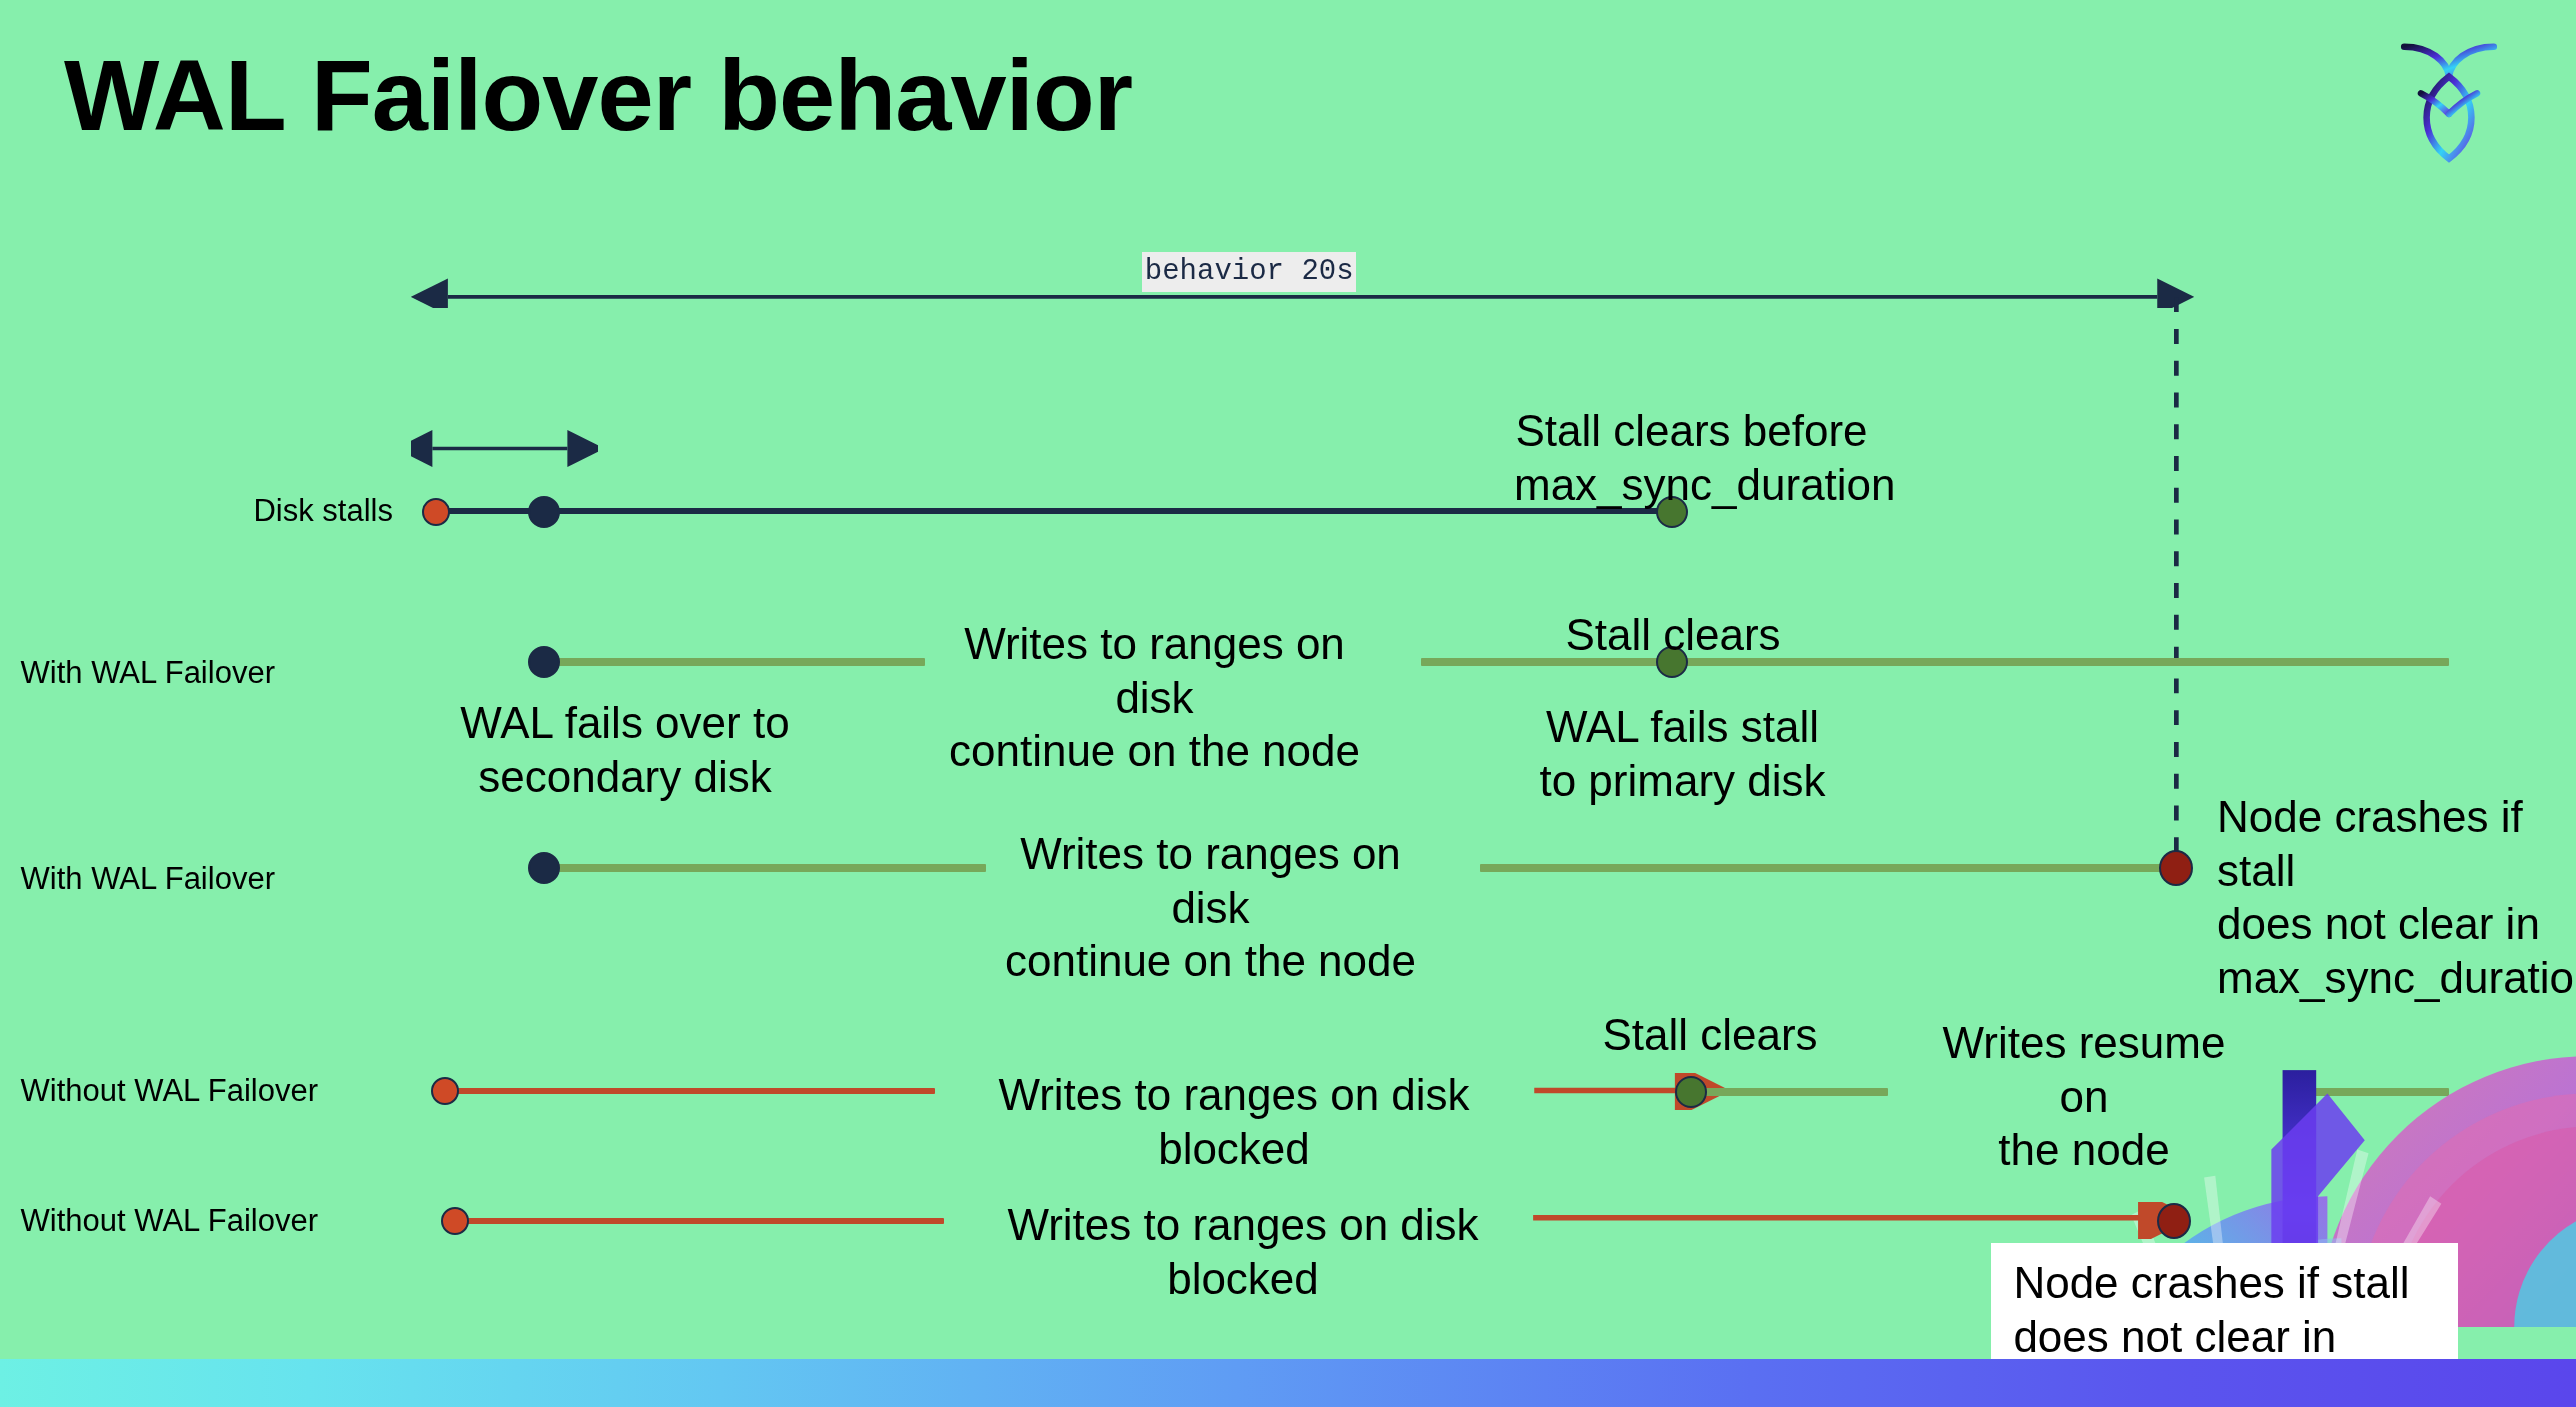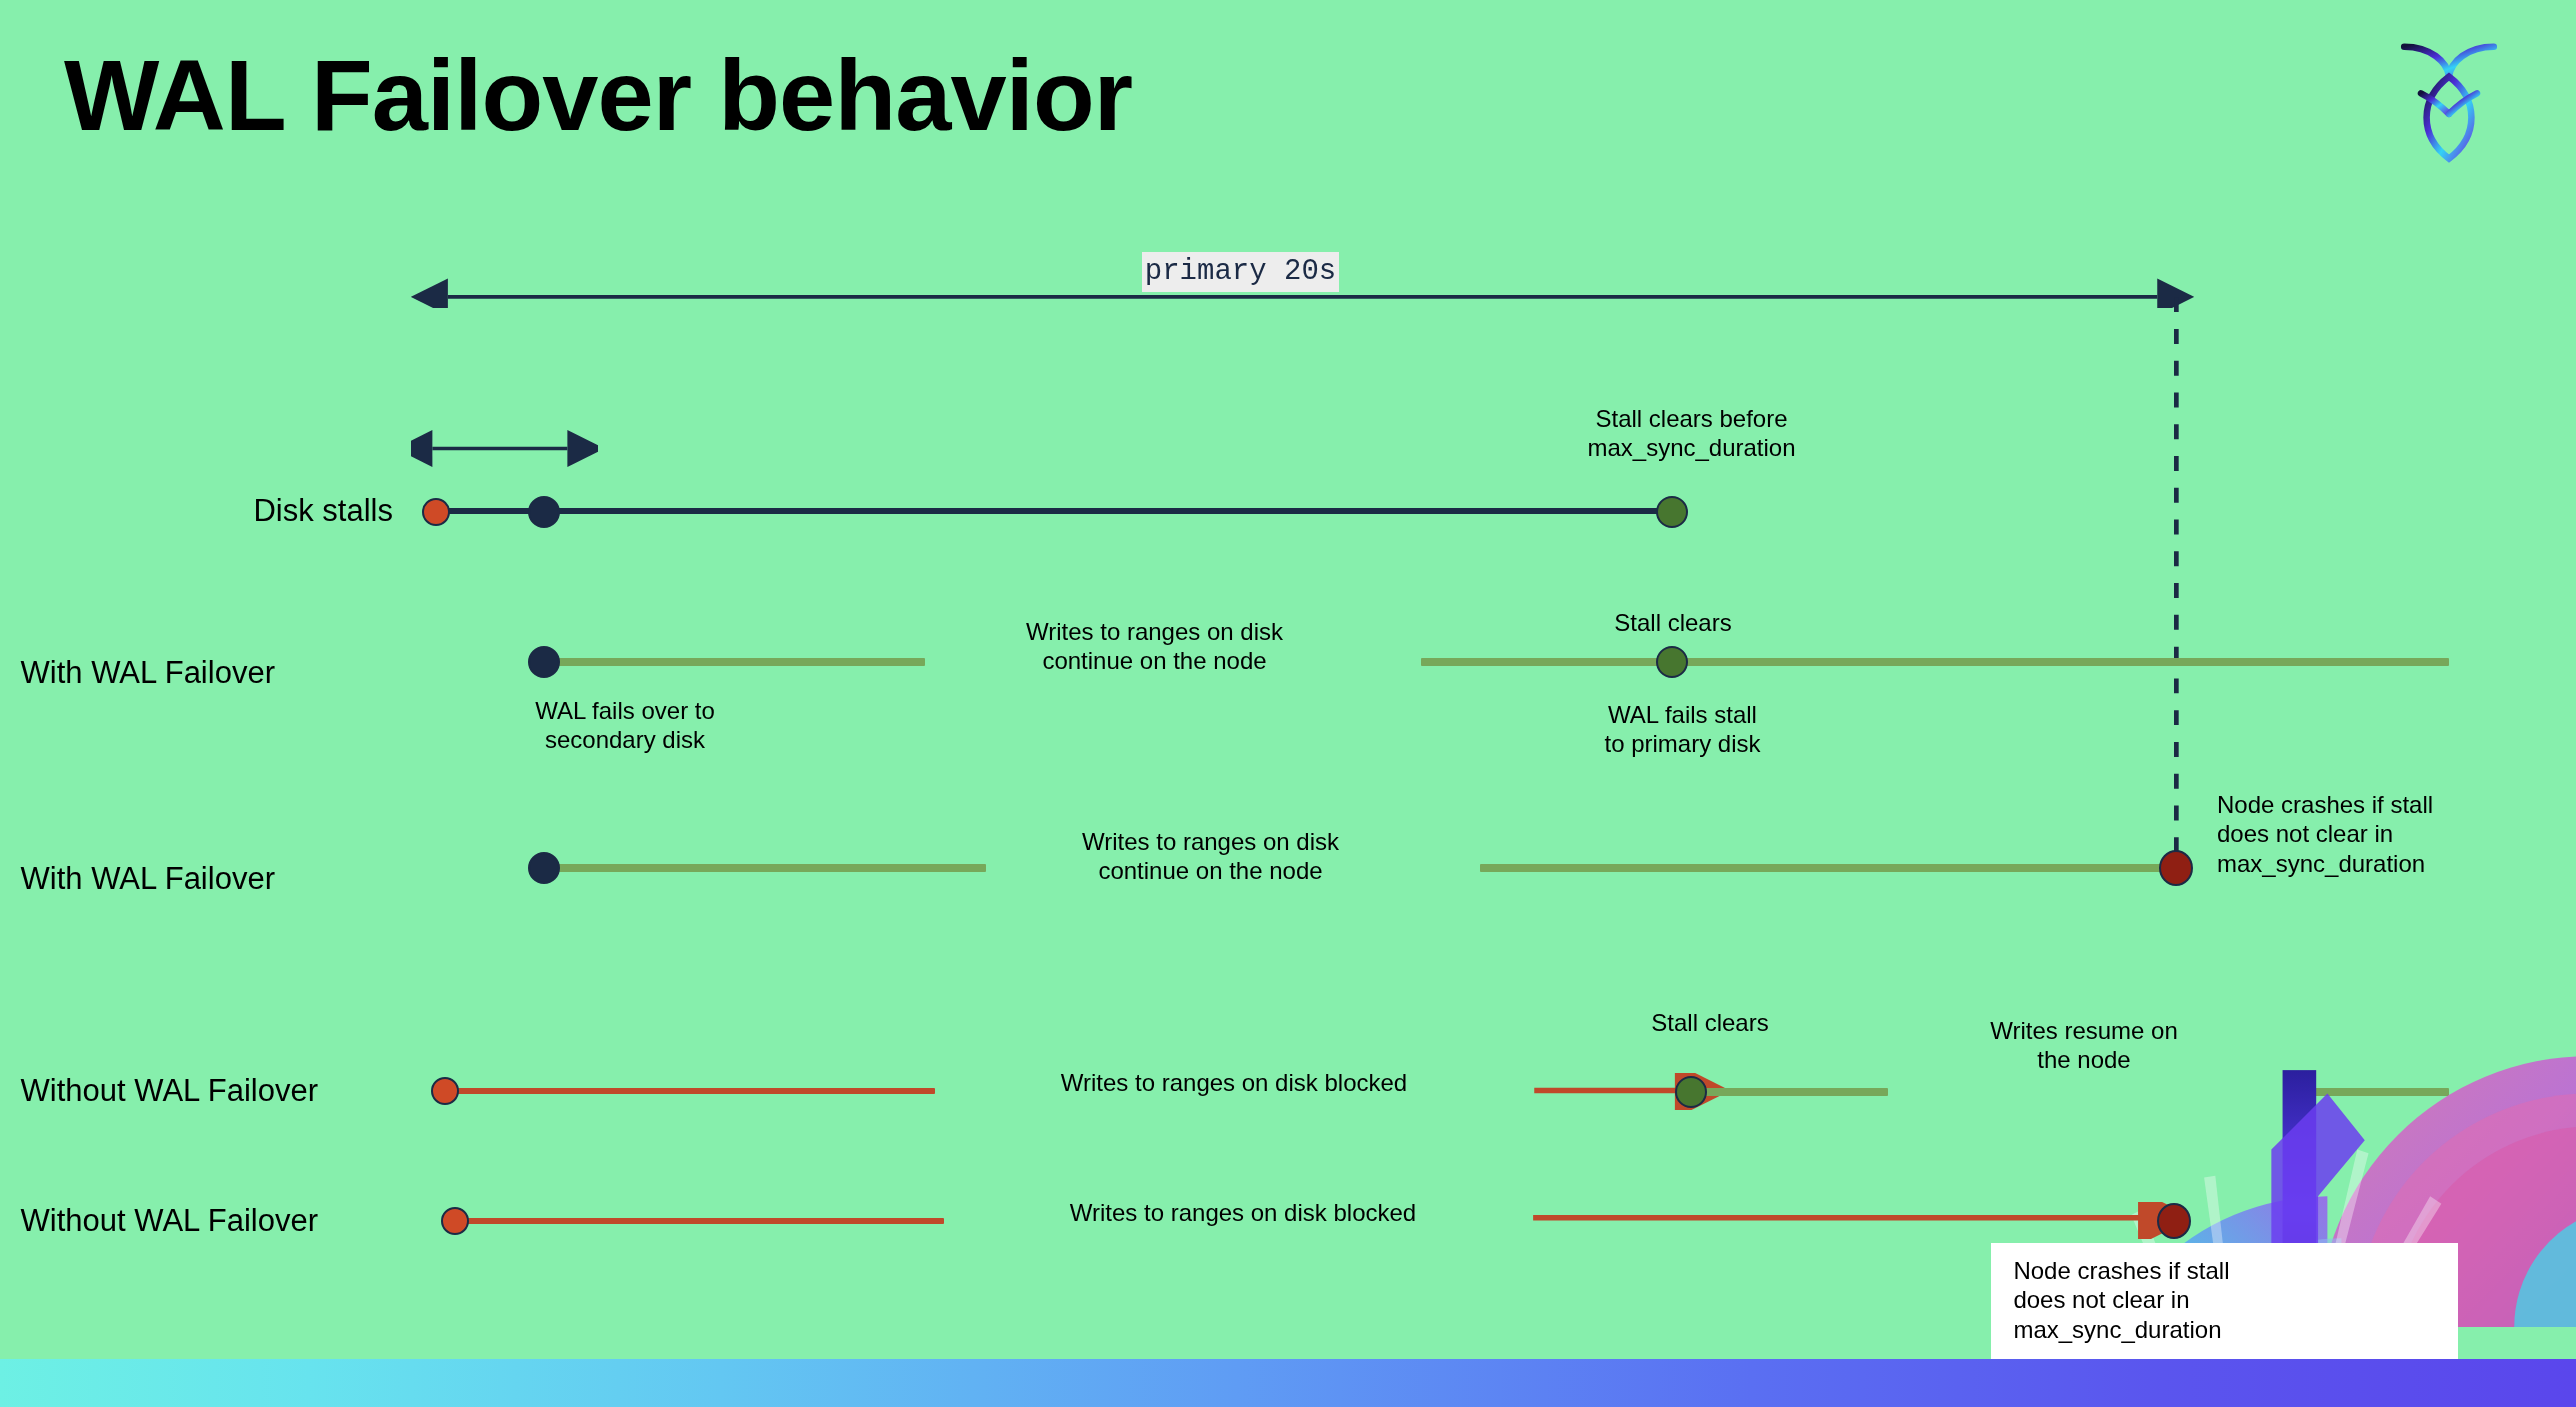--- a/index.html
+++ b/index.html
@@ -56,21 +56,21 @@
   .row-label {
     position: absolute;
     font-size: 31px;
     color: #000000;
     white-space: nowrap;
     text-align: right;
   }
   
   .annot {
     position: absolute;
-    font-size: 24px;
+    font-size: 44px;
     color: #000000;
     line-height: 1.22;
     text-align: center;
     white-space: pre-line;
   }
   .annot.left {
     text-align: left;
   }
   
   .seg {
@@ -158,21 +158,21 @@
         <path d="M10,1 L10,11 L0,6 Z" fill="#1b2a45"></path>
       </marker>
       <marker id="arrR" markerWidth="12" markerHeight="12" refX="2" refY="6" orient="auto">
         <path d="M2,1 L2,11 L12,6 Z" fill="#1b2a45"></path>
       </marker>
     </defs>
     <line x1="30" y1="28" x2="1878" y2="28" stroke="#1b2a45" stroke-width="4" marker-start="url(#arrL)" marker-end="url(#arrR)"></line>
   </svg>
 
   <div class="code-block" style="left:1142px;top:252px;">
-    <span>primary 20s</span>
+    <span>behavior 20s</span>
   </div>
 
 
   <svg style="position:absolute;left:411px;top:430px;width:187px;height:37px;" viewBox="0 0 200 40" width="187" height="37">
     <line x1="22" y1="20" x2="168" y2="20" stroke="#1b2a45" stroke-width="4" marker-start="url(#arrL)" marker-end="url(#arrR)"></line>
   </svg>
 
   <svg style="position:absolute;left:2167px;top:297px;width:18.7px;height:589px;" viewBox="0 0 20 630" width="18.7" height="589">
     <line x1="10" y1="0" x2="10" y2="626" stroke="#1b2a45" stroke-width="5" stroke-dasharray="16,18"></line>
   </svg>

